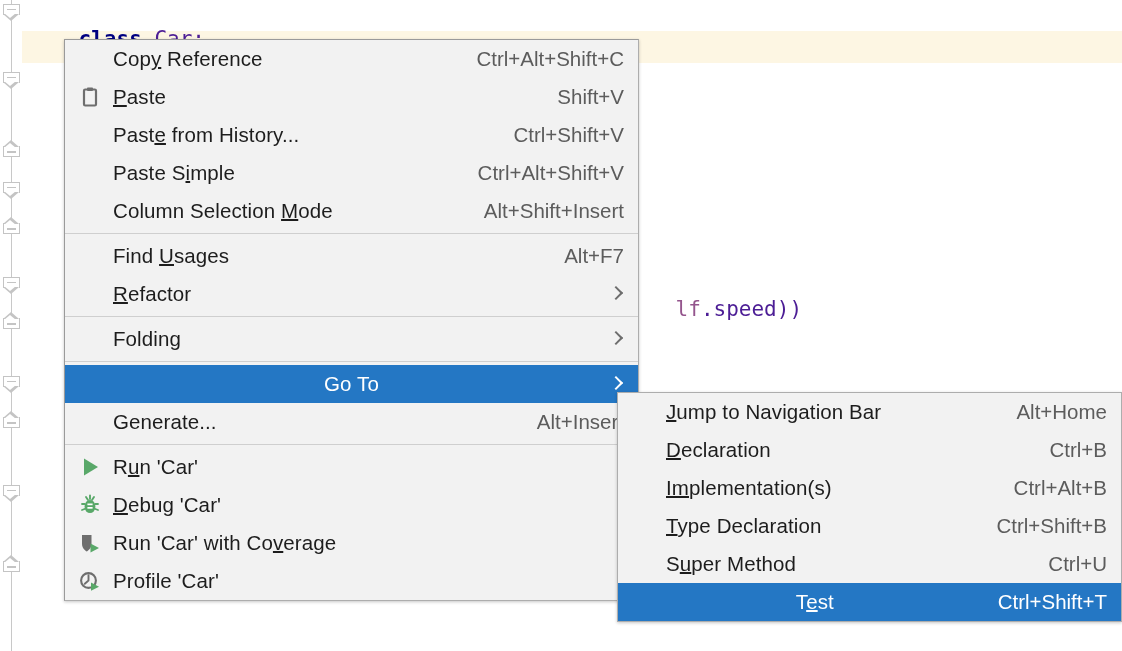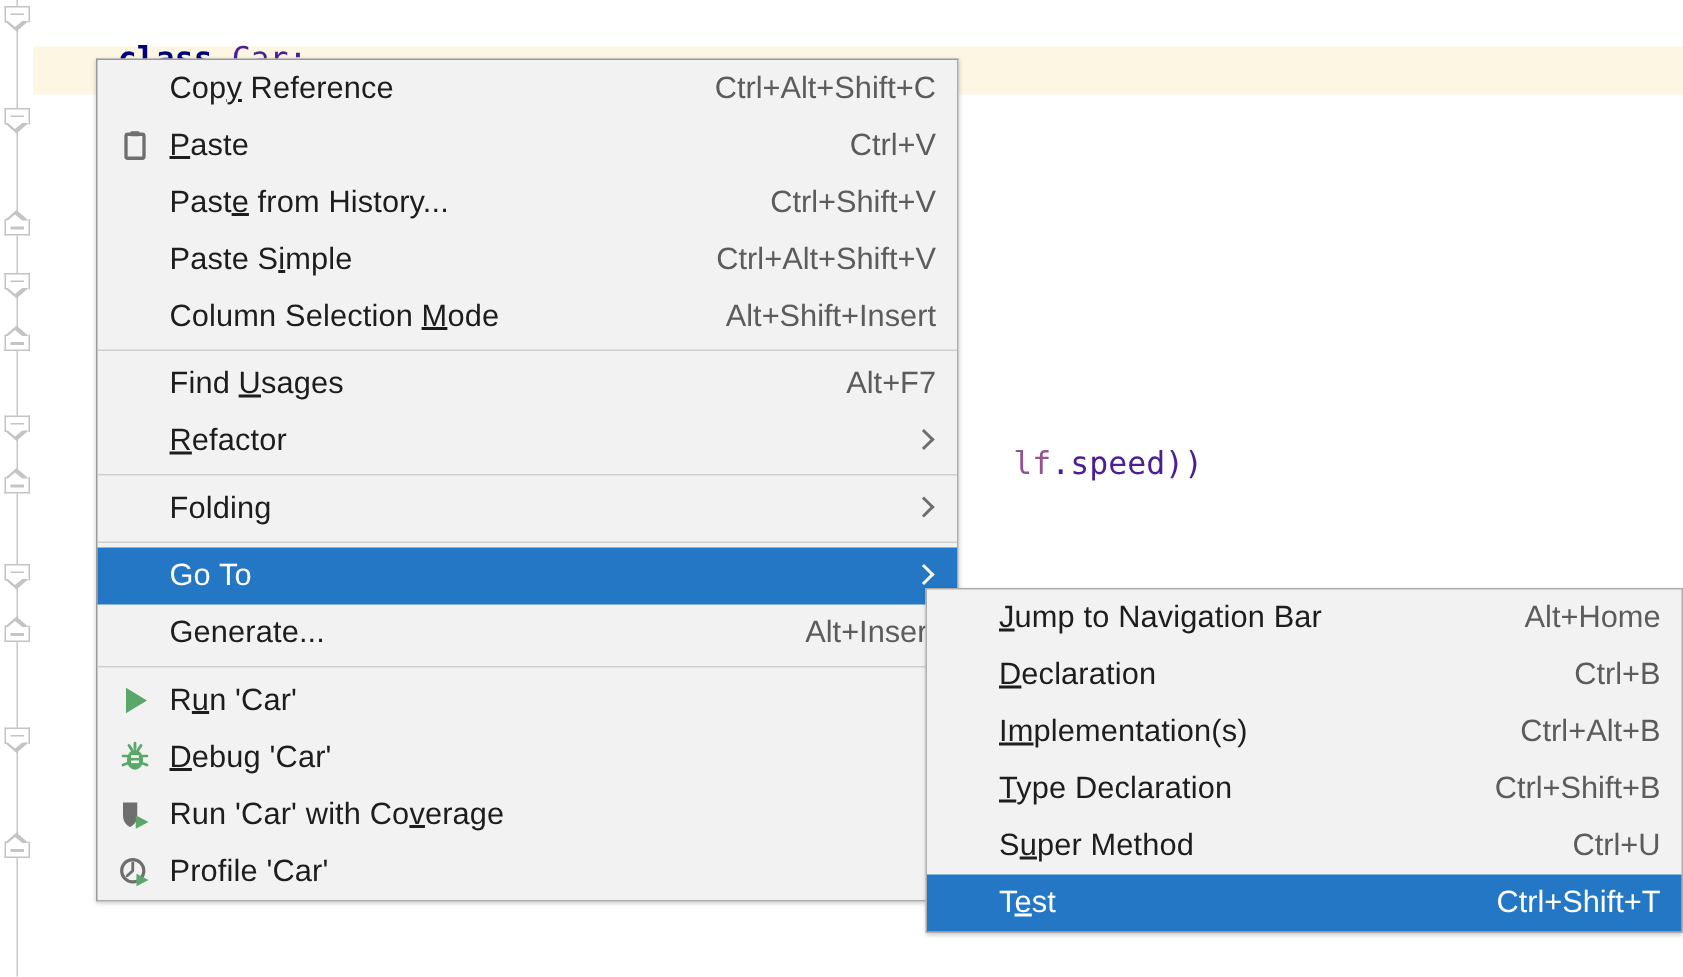--- a/index.html
+++ b/index.html
@@ -167,21 +167,21 @@
   .mi .arrow::before {
     content: "";
     position: absolute;
     left: 1px; top: 4px;
     width: 8px; height: 8px;
     border-right: 2.3px solid #6d6d6d;
     border-top: 2.3px solid #6d6d6d;
     transform: rotate(45deg);
   }
   .mi.sel { background: #2477c4; }
-  .mi.sel .lbl, .mi.sel .sc { color: #ffffff; }
+  .mi.sel .lbl, .mi.sel .sc { color: #ffffff; text-align: center; }
   .mi.sel .arrow::before { border-color: #ffffff; }
 
   .mnem { text-decoration: underline; text-underline-offset: 1px; }
 
   .sep {
     height: 1px;
     background: #cfcfcf;
     margin: 3px 0;
   }
 
@@ -279,21 +279,21 @@
       <div class="sc">Ctrl+Alt+Shift+C</div>
     </div>
     <div class="mi">
       <div class="ico">
         <span class="icon-wrap"><svg viewBox="0 0 22 22" width="22" height="22" xmlns="http://www.w3.org/2000/svg">
             <rect x="5" y="3.5" width="12" height="16" rx="1.2" fill="none" stroke="#6e6e6e" stroke-width="2.2"></rect>
             <rect x="8" y="1.5" width="6" height="3.4" rx="0.8" fill="#6e6e6e"></rect>
           </svg></span>
       </div>
       <div class="lbl"><span class="mnem">P</span>aste</div>
-      <div class="sc">Ctrl+V</div>
+      <div class="sc">Shift+V</div>
     </div>
     <div class="mi">
       <div class="ico"></div>
       <div class="lbl">Past<span class="mnem">e</span> from History...</div>
       <div class="sc">Ctrl+Shift+V</div>
     </div>
     <div class="mi">
       <div class="ico"></div>
       <div class="lbl">Paste S<span class="mnem">i</span>mple</div>
       <div class="sc">Ctrl+Alt+Shift+V</div>

